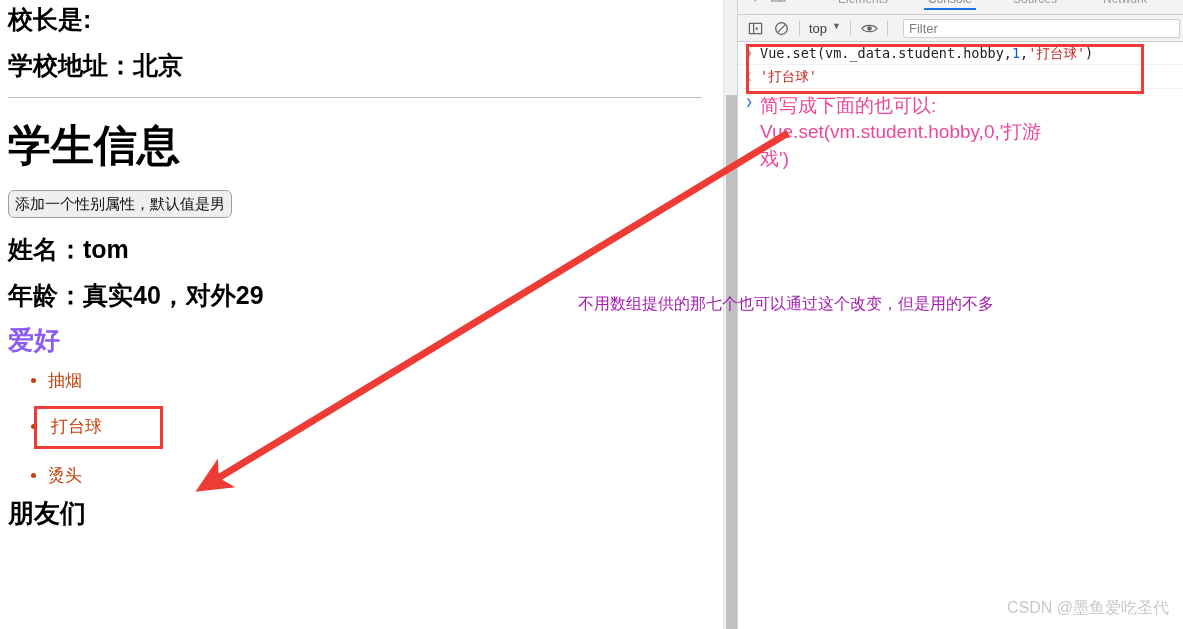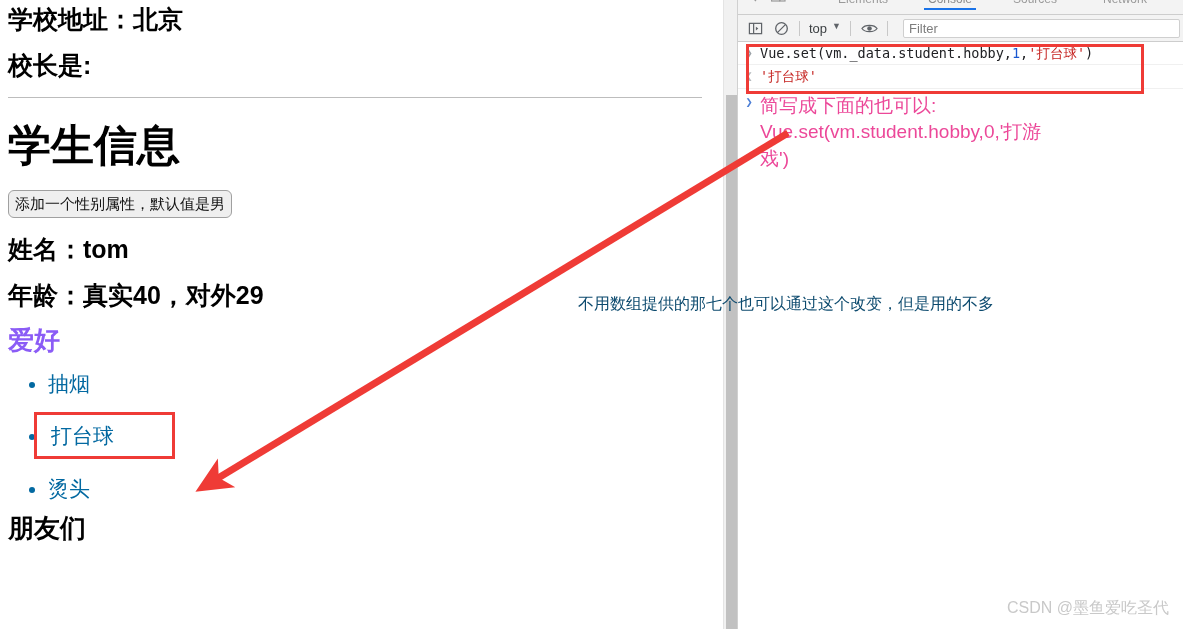--- a/index.html
+++ b/index.html
@@ -68,22 +68,22 @@
     padding: 4px 6px;
     cursor: pointer;
     line-height: 1.2;
   }
   ul.hobby-list {
     margin: 6px 0 6px 0;
     padding-left: 40px;
     list-style: disc;
   }
   ul.hobby-list li {
-    font-size: 21px;
-    color: #0369a1;
+    font-size: 17px;
+    color: #c2410c;
     margin: 12px 0;
     line-height: 1.3;
   }
   ul.hobby-list li.boxed {
     margin: 14px 0 16px 0;
   }
   .hobby-box {
     display: inline-block;
     border: 3px solid #ef3b36;
     padding: 7px 58px 7px 14px;
@@ -265,43 +265,43 @@
     position: absolute;
     left: 0; top: 0;
     width: 1183px; height: 629px;
     pointer-events: none;
   }
   #red-note {
     position: absolute;
     left: 578px;
     top: 294px;
     font-size: 16px;
-    color: #0c4a6e;
+    color: #a21caf;
     white-space: nowrap;
     font-family: "Liberation Sans", sans-serif;
   }
   #watermark {
     position: absolute;
     right: 14px;
     bottom: 10px;
     font-size: 16px;
     color: #c9c9c9;
     font-family: "Liberation Sans", sans-serif;
     white-space: nowrap;
   }
 </style>
 </head>
 <body>
 
 <div id="page-pane">
   <div id="page-content">
 
+    <div class="h3">校长是:</div>
+
     <div class="h3">学校地址：北京</div>
-
-    <div class="h3">校长是:</div>
 
     <hr class="page-rule">
 
     <div class="h2">学生信息</div>
 
     <button class="gender-btn">添加一个性别属性，默认值是男</button>
 
     <div class="h3">姓名：tom</div>
 
     <div class="h3">年龄：真实40，对外29</div>

